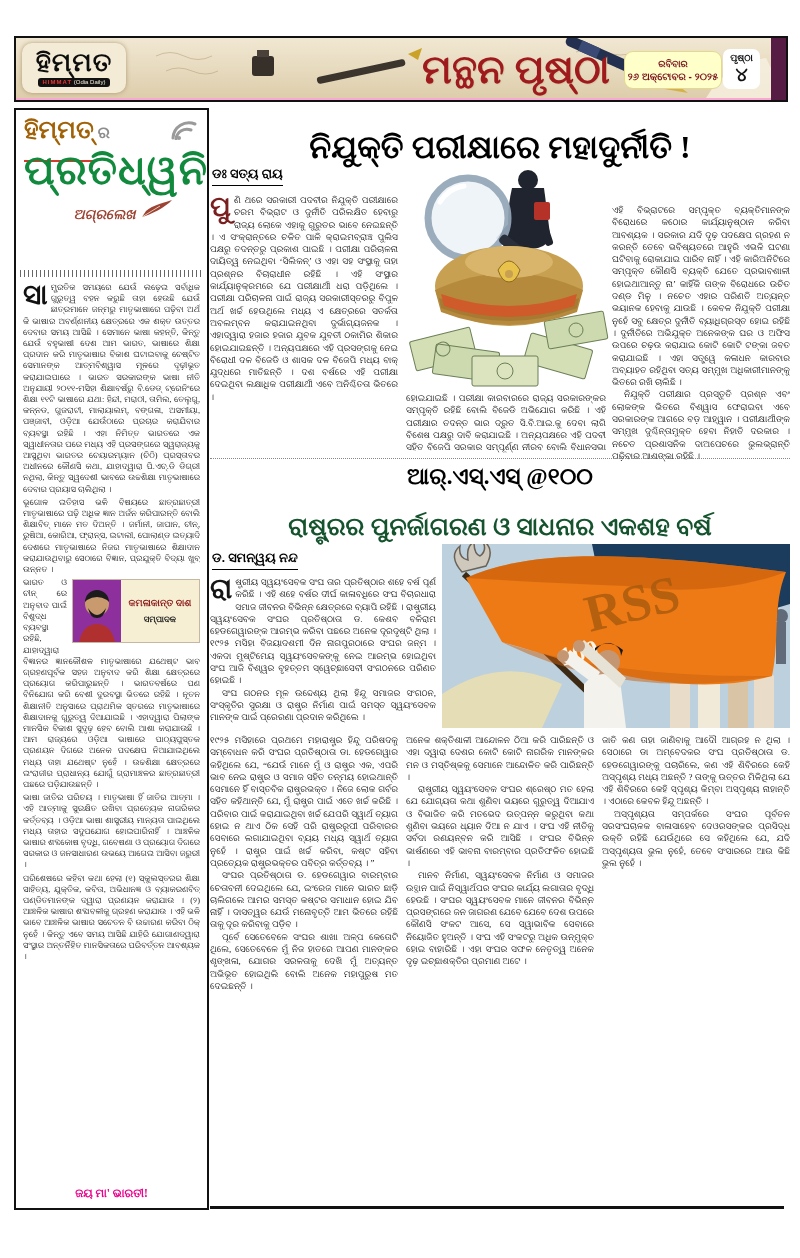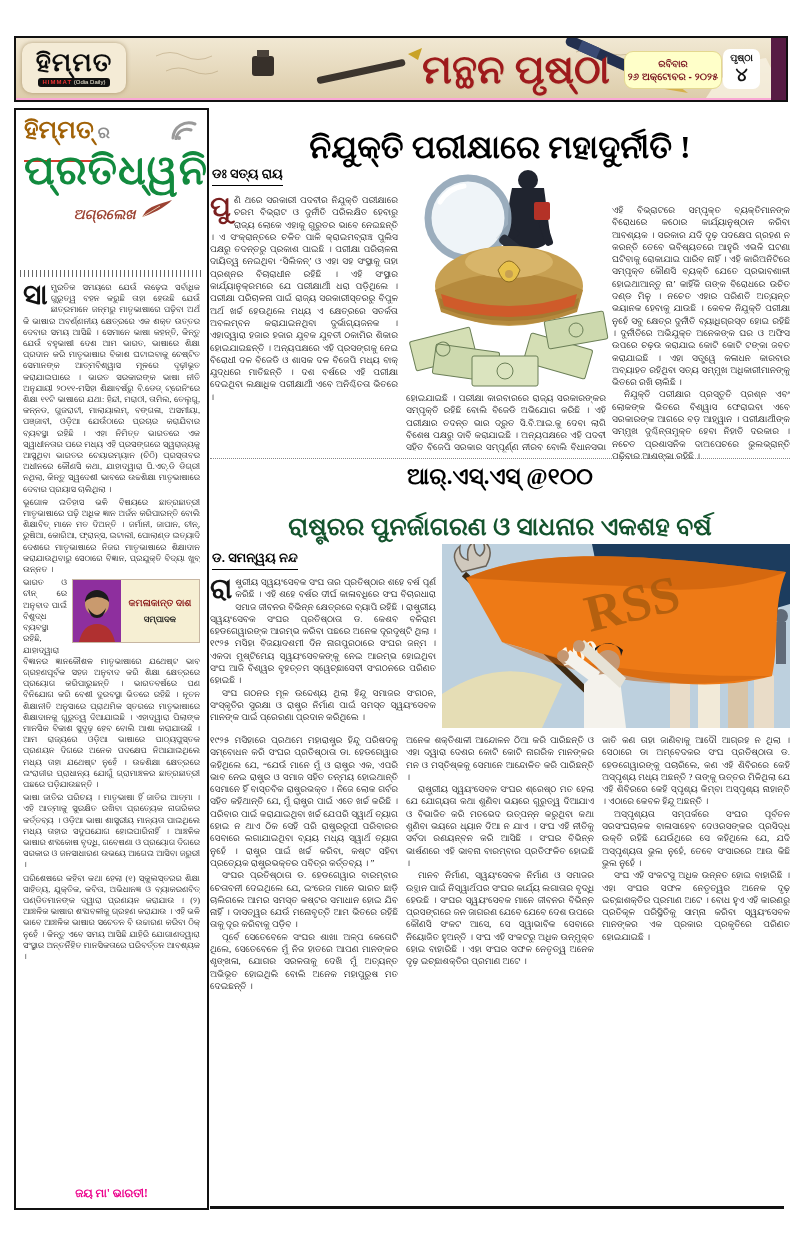--- a/index.html
+++ b/index.html
@@ -292,18 +292,17 @@
       <p>ପୂର୍ବେ ସେତେବେଳେ ସଂଘର ଶାଖା ଅଳ୍ପ କେତୋଟି ଥିଲେ, ସେତେବେଳେ ମୁଁ ନିଜ ହାତରେ ଆପଣ ମାନଙ୍କର ଶୃଙ୍ଖଳା, ଯୋଗର ସରଳତାକୁ ଦେଖି ମୁଁ ଅତ୍ୟନ୍ତ ଅଭିଭୂତ ହୋଇଥିଲି ବୋଲି ଅନେକ ମହାପୁରୁଷ ମତ ଦେଇଛନ୍ତି ।</p>
     </div>
     <div class="bodytext" style="top:626px;left:196px;width:188px;height:468px;">
       <p class="noindent">ଅନେକ ଶକ୍ତିଶାଳୀ ଆନ୍ଦୋଳନ ଠିଆ କରି ପାରିଛନ୍ତି ଓ ଏହା ଦ୍ୱାରା ଦେଶର କୋଟି କୋଟି ନାଗରିକ ମାନଙ୍କର ମନ ଓ ମସ୍ତିଷ୍କକୁ ସେମାନେ ଆନ୍ଦୋଳିତ କରି ପାରିଛନ୍ତି ।</p>
       <p>ରାଷ୍ଟ୍ରୀୟ ସ୍ୱୟଂସେବକ ସଂଘର ଶ୍ରେଷ୍ଠ ମତ ହେଲା ଯେ ଯୋଗ୍ୟତା କଥା ଶୁଣିବା ଭୟରେ ଗୁରୁତ୍ୱ ଦିଆଯାଏ ଓ ବିଭାଜିତ କରି ମତଭେଦ ଉତ୍ପନ୍ନ କରୁଥିବା କଥା ଶୁଣିବା ଭୟରେ ଧ୍ୟାନ ଦିଆ ନ ଯାଏ । ସଂଘ ଏହି ନୀତିକୁ ସର୍ବଦା ରଣୟନ୍ବନ କରି ଆସିଛି । ସଂଘର ବିଭିନ୍ନ ଭାର୍ଷଣରେ ଏହି ଭାବନା ବାରମ୍ବାର ପ୍ରତିଫଳିତ ହୋଇଛି ।</p>
       <p>ମାନବ ନିର୍ମାଣ, ସ୍ୱୟଂସେବକ ନିର୍ମାଣ ଓ ସମାଜର ଉତ୍ଥାନ ପାଇଁ ନିସ୍ୱାର୍ଥପର ସଂଘର କାର୍ଯ୍ୟ ଲଗାତାର ବୃଦ୍ଧି ହେଉଛି । ସଂଘର ସ୍ୱୟଂସେବକ ମାନେ ଜୀବନର ବିଭିନ୍ନ ପ୍ରସଙ୍ଗରେ ଜନ ଜାଗରଣ ଯେବେ ଯେବେ ଦେଶ ଉପରେ କୌଣସି ସଂକଟ ଆସେ, ସେ ସ୍ୱାଭାବିକ ସେବାରେ ନିୟୋଜିତ ହୁଅନ୍ତି । ସଂଘ ଏହି ସଂକଟରୁ ଅଧିକ ଉନ୍ମୁକ୍ତ ହୋଇ ବାହାରିଛି । ଏହା ସଂଘର ସଫଳ ନେତୃତ୍ୱ ଅନେକ ଦୃଢ଼ ଇଚ୍ଛାଶକ୍ତିର ପ୍ରମାଣ ଅଟେ ।</p>
     </div>
     <div class="bodytext" style="top:626px;left:392px;width:188px;height:468px;">
       <p class="noindent">ଜାତି କଣ ତାହା ଜାଣିବାକୁ ଆଦୌ ଆଗ୍ରହ ନ ଥିଲା । ସେଠାରେ ଡା ଅମ୍ବେଦକର ସଂଘ ପ୍ରତିଷ୍ଠାତା ଡ. ହେଡଗେୱାରଙ୍କୁ ପଚାରିଲେ, କଣ ଏହି ଶିବିରରେ କେହି ଅସ୍ପୃଶ୍ୟ ମଧ୍ୟ ଅଛନ୍ତି ? ତାଙ୍କୁ ଉତ୍ତର ମିଳିଥିଲା ଯେ ଏହି ଶିବିରରେ କେହି ସ୍ପୃଶ୍ୟ କିମ୍ବା ଅସ୍ପୃଶ୍ୟ ନାହାନ୍ତି । ଏଠାରେ କେବଳ ହିନ୍ଦୁ ଅଛନ୍ତି ।</p>
       <p>ଅସ୍ପୃଶ୍ୟତା ସମ୍ପର୍କରେ ସଂଘର ପୂର୍ବତନ ସରସଂଘଚାଳକ ବାଳାସାହେବ ଦେଓରସଙ୍କର ପ୍ରସିଦ୍ଧ ଉକ୍ତି ରହିଛି ଯେଉଁଥିରେ ସେ କହିଥିଲେ ଯେ, ଯଦି ଅସ୍ପୃଶ୍ୟତା ଭୁଲ ନୁହେଁ, ତେବେ ସଂସାରରେ ଆଉ କିଛି ଭୁଲ ନୁହେଁ ।</p>
-      <p>ସଂଘ ଏହି ସଂକଟସୁ ଅଧିକ ଉନ୍ନତ ହୋଇ ବାହାରିଛି । ଏହା ସଂଘର ସଫଳ ନେତୃତ୍ୱର ଅନେକ ଦୃଢ଼ ଇଚ୍ଛାଶକ୍ତିର ପ୍ରମାଣ ଅଟେ । ବୋଧ ହୁଏ ଏହି କାରଣରୁ ପ୍ରତିକୂଳ ପରିସ୍ଥିତିକୁ ସାମ୍ନା କରିବା ସ୍ୱୟଂସେବକ ମାନଙ୍କର ଏକ ପ୍ରକାର ପ୍ରକୃତିରେ ପରିଣତ ହୋଇଯାଇଛି ।</p>
     </div>
   </main>
 
   <div class="bottom-rule"></div>
 </div>
 
 </body></html>

